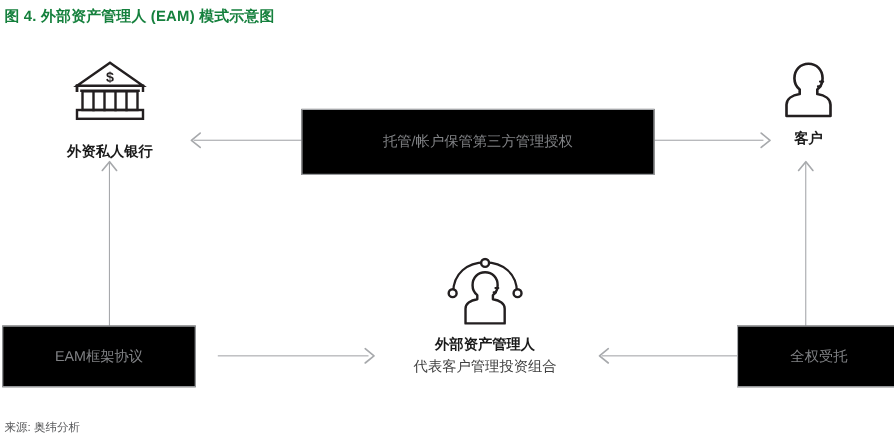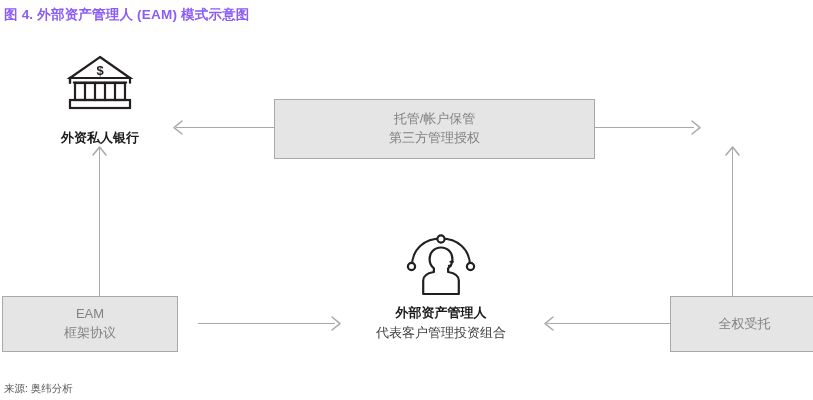--- a/index.html
+++ b/index.html
@@ -17,21 +17,21 @@
   }
 
   
   .fig-title {
     position: absolute;
     left: 4px;
     top: 6px;
     font-size: 13.5px;
     font-weight: bold;
     letter-spacing: 0.2px;
-    color: #8b5cf6;
+    color: #15803d;
     white-space: nowrap;
   }
 
   
   .source-note {
     position: absolute;
     left: 4px;
     top: 370px;
     font-size: 10.5px;
     color: #58595b;
@@ -45,24 +45,24 @@
     left: 0;
     top: 0;
     width: 813px;
     height: 400px;
   }
 
   
   .flow-box {
     position: absolute;
     border: 1.4px solid #a7a9ac;
-    background: #e5e5e5;
+    background: #000000;
     box-sizing: border-box;
     display: flex;
-    flex-direction: column;
+    flex-direction: row;
     align-items: center;
     justify-content: center;
     z-index: 3;
   }
   .flow-box .box-line {
     font-size: 13px;
     color: #808285;
     line-height: 1.45;
     text-align: center;
     white-space: nowrap;
@@ -220,20 +220,41 @@
         <line x1="49" y1="29" x2="49" y2="46"></line>
 
         <rect x="4" y="46" width="60" height="8" fill="none"></rect>
 
         <text x="34" y="20.5" font-family="'Liberation Sans', sans-serif" font-size="13" font-weight="bold" fill="#231f20" stroke="none" text-anchor="middle">$</text>
       </svg>
     </span>
     <span class="node-label">外资私人银行</span>
   </div>
 
+  <div class="node" id="node-client">
+    <span class="icon-wrap">
+      <svg width="56" height="56" viewBox="0 0 56 56" fill="none" stroke="#231f20" stroke-width="2.4" stroke-linecap="round" stroke-linejoin="round">
+        <path d="M28,4
+                 C20.6,4 15.2,9.6 15.2,17.2
+                 C15.2,21.4 17.1,25.1 20.0,27.4
+                 L20.0,31.5
+                 C13.0,32.6 8.0,36.2 8.0,41.2
+                 L8.0,51.5
+                 L48.0,51.5
+                 L48.0,41.2
+                 C48.0,36.2 43.0,32.6 36.0,31.5
+                 L36.0,27.4
+                 C38.9,25.1 40.8,21.4 40.8,17.2
+                 C40.8,9.6 35.4,4 28,4 Z" fill="none"></path>
+        <path d="M38.5,20.2 L41.3,20.2" stroke-width="2.0"></path>
+        <path d="M39.0,24.6 L36.6,24.6" stroke-width="2.0"></path>
+      </svg>
+    </span>
+    <span class="node-label">客户</span>
+  </div>
 
   <div class="node" id="node-eam-manager">
     <span class="icon-wrap">
       <svg width="80" height="66" viewBox="0 0 80 66" fill="none" stroke="#231f20" stroke-width="2.2" stroke-linecap="round" stroke-linejoin="round">
 
         <path d="M11,32 C11,14.5 24,4.5 40,4.5 C56,4.5 69,14.5 69,32" fill="none" stroke-width="2.0"></path>
 
         <circle cx="40" cy="5.0" r="3.6" fill="#ffffff"></circle>
         <circle cx="10.5" cy="32.5" r="3.6" fill="#ffffff"></circle>
         <circle cx="69.5" cy="32.5" r="3.6" fill="#ffffff"></circle>

